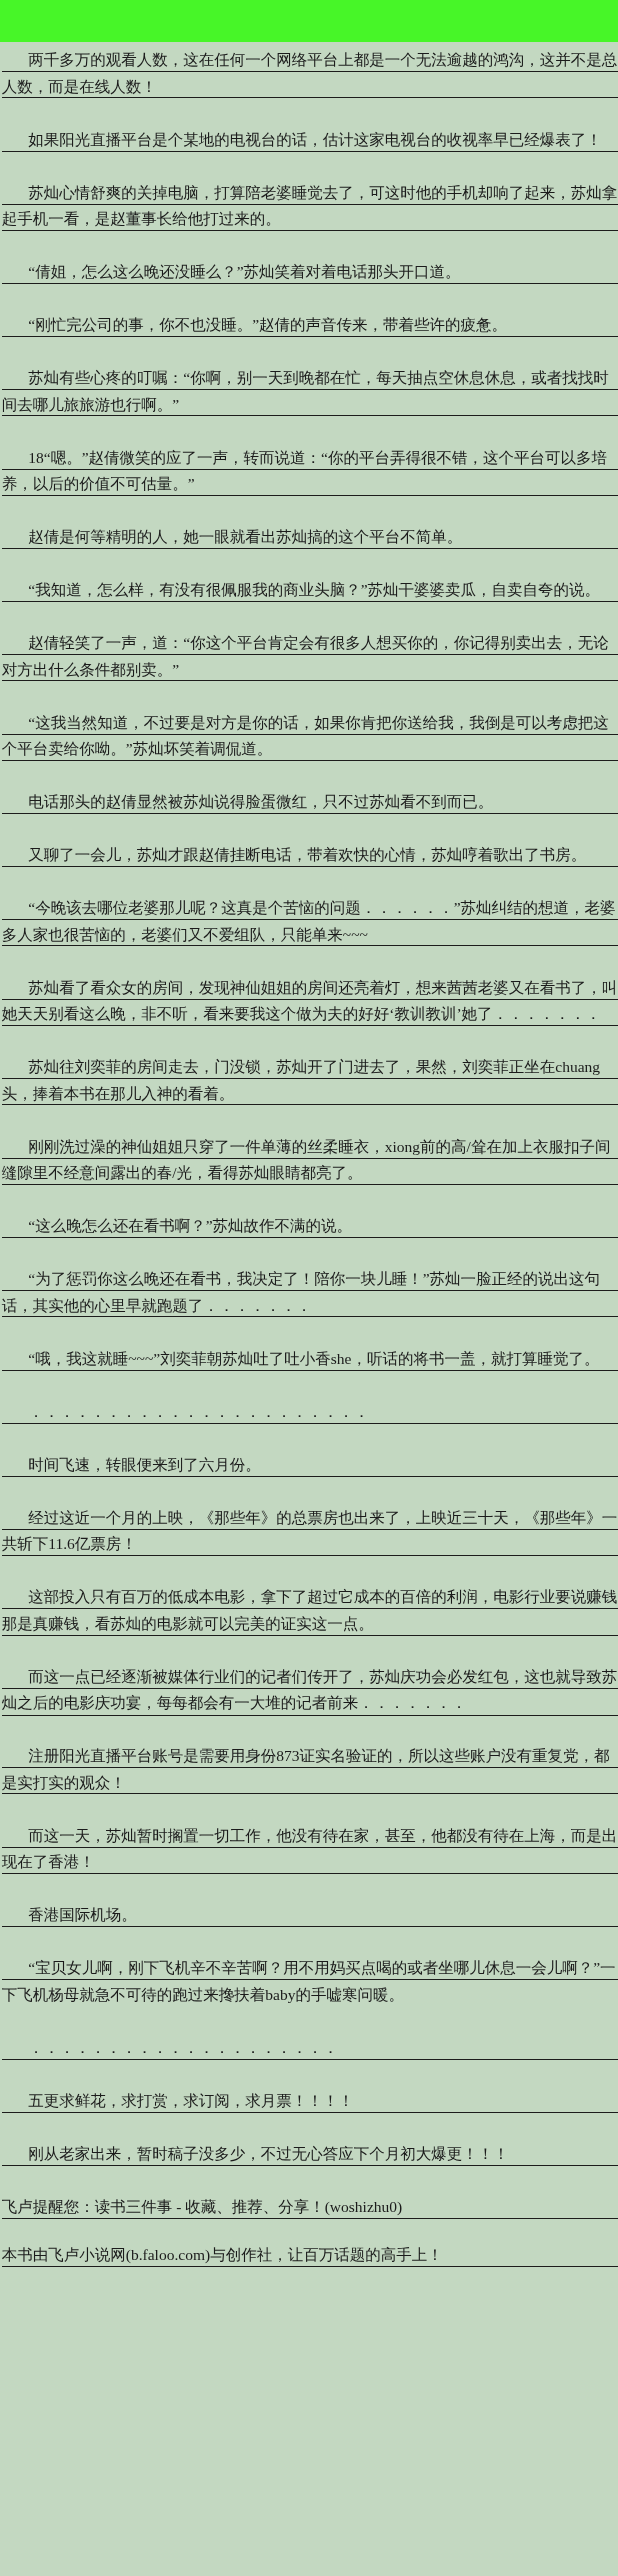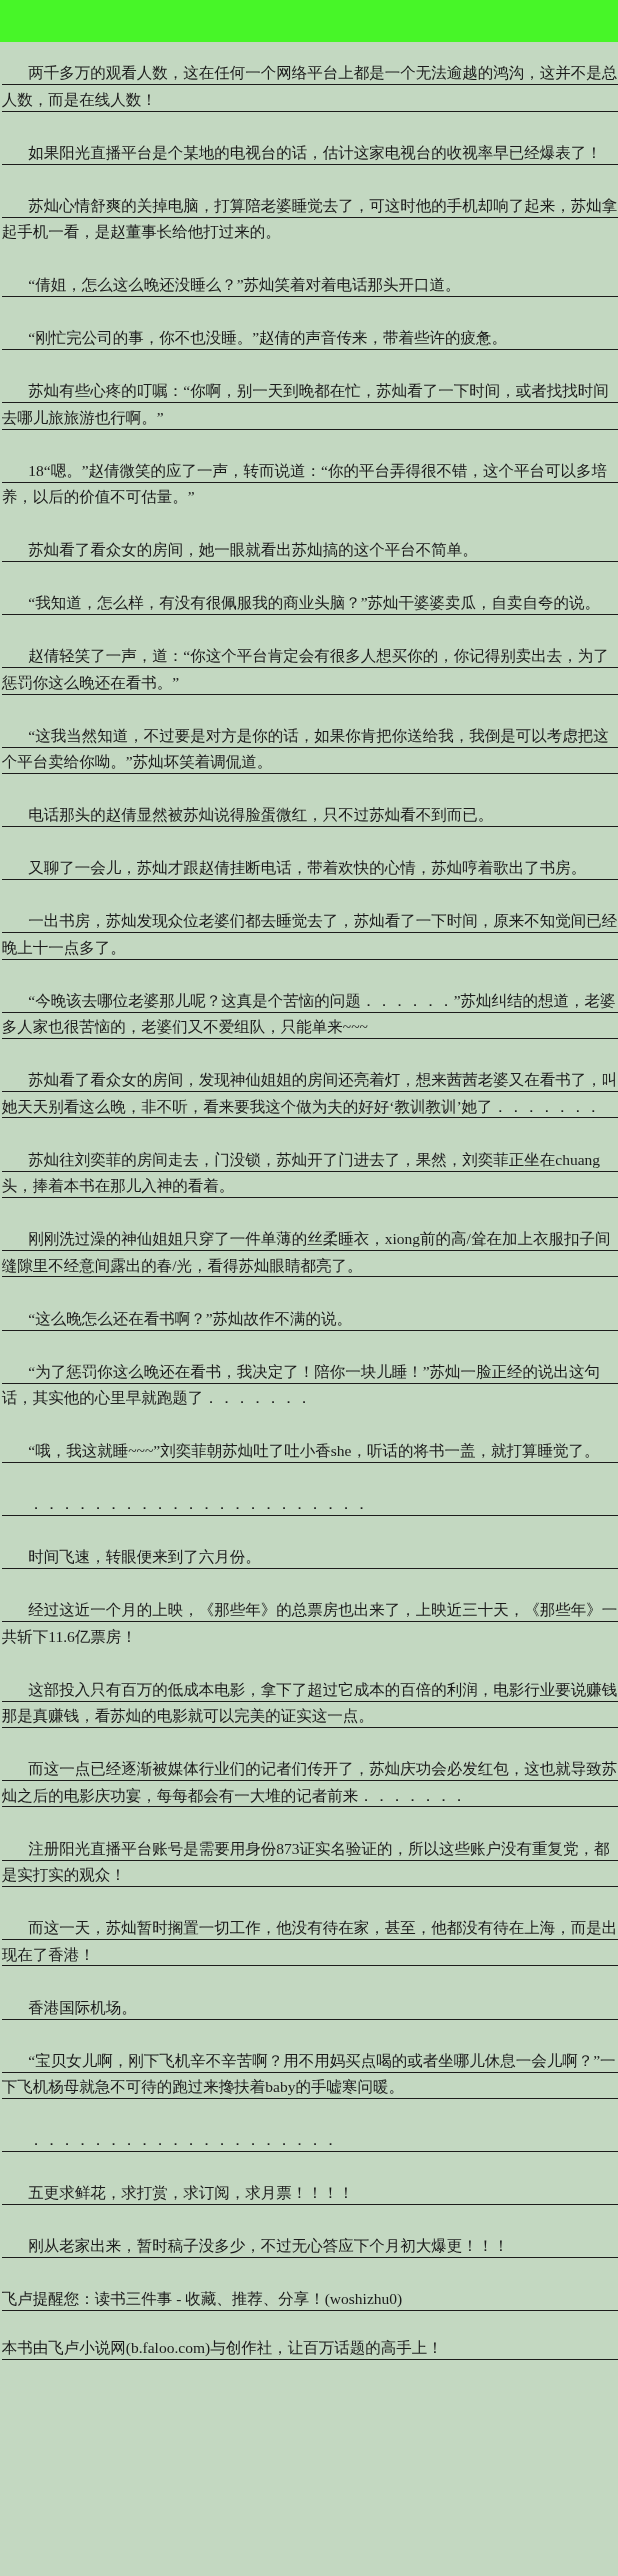--- a/index.html
+++ b/index.html
@@ -29,50 +29,49 @@
     word-break: break-all;
     
     background-image: repeating-linear-gradient(
       to bottom,
       rgba(0,0,0,0) 0px, rgba(0,0,0,0) 24px,
       #1c1c1c 24px, #1c1c1c 25px,
       rgba(0,0,0,0) 25px, rgba(0,0,0,0) 26.5px
     );
   }
   .para.first {
-    margin-top: 18px;
+    margin-top: 5px;
   }
   .para.noindent {
     text-indent: 0;
     font-family: Liberation Serif, serif;
   }
   .para.clipped {
     margin-top: 22px;
   }
 </style>
 </head>
 <body style="background: rgb(195, 216, 193);">
 
 <div class="banner" style="background: rgb(71, 246, 40);"></div>
 
 <div class="content">
     <div class="para first">两千多万的观看人数，这在任何一个网络平台上都是一个无法逾越的鸿沟，这并不是总人数，而是在线人数！</div>
     <div class="para">如果阳光直播平台是个某地的电视台的话，估计这家电视台的收视率早已经爆表了！</div>
     <div class="para">苏灿心情舒爽的关掉电脑，打算陪老婆睡觉去了，可这时他的手机却响了起来，苏灿拿起手机一看，是赵董事长给他打过来的。</div>
     <div class="para">“倩姐，怎么这么晚还没睡么？”苏灿笑着对着电话那头开口道。</div>
     <div class="para">“刚忙完公司的事，你不也没睡。”赵倩的声音传来，带着些许的疲惫。</div>
-    <div class="para">苏灿有些心疼的叮嘱：“你啊，别一天到晚都在忙，苏灿看了一下时间，或者找找时间去哪儿旅旅游也行啊。”</div>
+    <div class="para">苏灿有些心疼的叮嘱：“你啊，别一天到晚都在忙，每天抽点空休息休息，或者找找时间去哪儿旅旅游也行啊。”</div>
     <div class="para">18“嗯。”赵倩微笑的应了一声，转而说道：“你的平台弄得很不错，这个平台可以多培养，以后的价值不可估量。”</div>
-    <div class="para">苏灿看了看众女的房间，她一眼就看出苏灿搞的这个平台不简单。</div>
+    <div class="para">赵倩是何等精明的人，她一眼就看出苏灿搞的这个平台不简单。</div>
     <div class="para">“我知道，怎么样，有没有很佩服我的商业头脑？”苏灿干婆婆卖瓜，自卖自夸的说。</div>
-    <div class="para">赵倩轻笑了一声，道：“你这个平台肯定会有很多人想买你的，你记得别卖出去，为了惩罚你这么晚还在看书。”</div>
+    <div class="para">赵倩轻笑了一声，道：“你这个平台肯定会有很多人想买你的，你记得别卖出去，无论对方出什么条件都别卖。”</div>
     <div class="para">“这我当然知道，不过要是对方是你的话，如果你肯把你送给我，我倒是可以考虑把这个平台卖给你呦。”苏灿坏笑着调侃道。</div>
     <div class="para">电话那头的赵倩显然被苏灿说得脸蛋微红，只不过苏灿看不到而已。</div>
     <div class="para">又聊了一会儿，苏灿才跟赵倩挂断电话，带着欢快的心情，苏灿哼着歌出了书房。</div>
-    <div class="para">一出书房，苏灿发现众位老婆们都去睡觉去了，苏灿看了一下时间，原来不知觉间已经晚上十一点多了。</div>
     <div class="para">“今晚该去哪位老婆那儿呢？这真是个苦恼的问题．．．．．．”苏灿纠结的想道，老婆多人家也很苦恼的，老婆们又不爱组队，只能单来~~~</div>
     <div class="para">苏灿看了看众女的房间，发现神仙姐姐的房间还亮着灯，想来茜茜老婆又在看书了，叫她天天别看这么晚，非不听，看来要我这个做为夫的好好‘教训教训’她了．．．．．．．</div>
     <div class="para">苏灿往刘奕菲的房间走去，门没锁，苏灿开了门进去了，果然，刘奕菲正坐在chuang头，捧着本书在那儿入神的看着。</div>
     <div class="para">刚刚洗过澡的神仙姐姐只穿了一件单薄的丝柔睡衣，xiong前的高/耸在加上衣服扣子间缝隙里不经意间露出的春/光，看得苏灿眼睛都亮了。</div>
     <div class="para">“这么晚怎么还在看书啊？”苏灿故作不满的说。</div>
     <div class="para">“为了惩罚你这么晚还在看书，我决定了！陪你一块儿睡！”苏灿一脸正经的说出这句话，其实他的心里早就跑题了．．．．．．．</div>
     <div class="para">“哦，我这就睡~~~”刘奕菲朝苏灿吐了吐小香she，听话的将书一盖，就打算睡觉了。</div>
     <div class="para">．．．．．．．．．．．．．．．．．．．．．．</div>
     <div class="para">时间飞速，转眼便来到了六月份。</div>
     <div class="para">经过这近一个月的上映，《那些年》的总票房也出来了，上映近三十天，《那些年》一共斩下11.6亿票房！</div>

